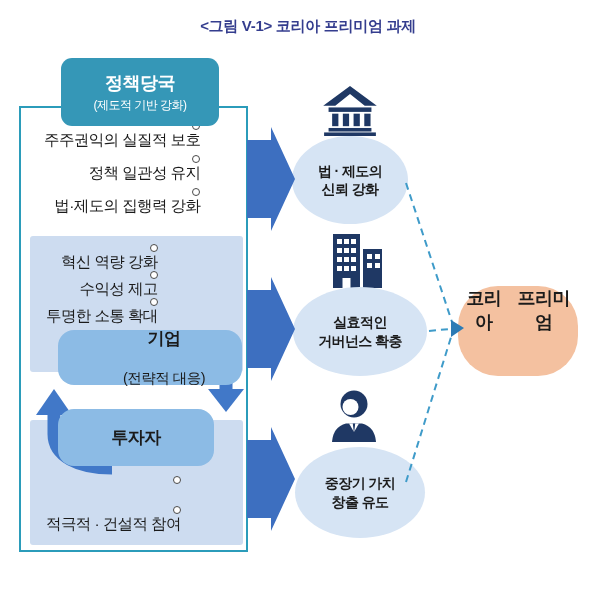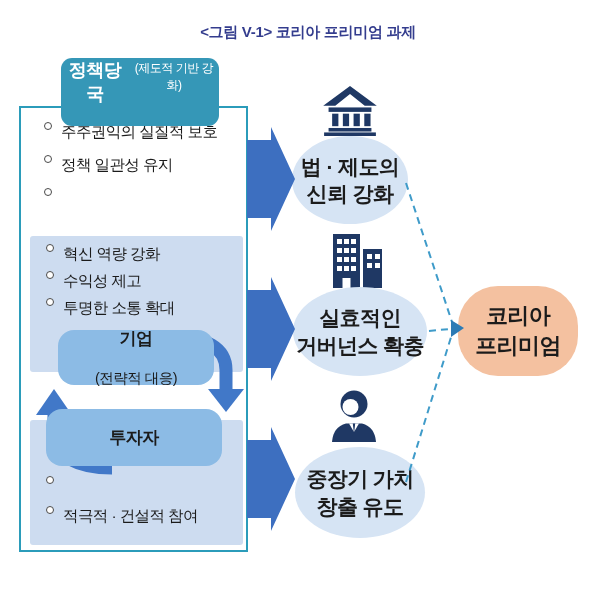--- a/index.html
+++ b/index.html
@@ -1,55 +1,55 @@
 <!DOCTYPE html>
 <html><head>
 <meta charset="utf-8">
 <style>
   html,body{margin:0;padding:0;background:#fff;}
   .canvas{position:relative;width:616px;height:593px;background:#fff;overflow:hidden;
     font-family:"Liberation Sans","DejaVu Sans",sans-serif;color:#1b1b1b;}
-  .fig-title{position:absolute;top:23px;left:0;width:100%;text-align:center;
+  .fig-title{position:absolute;top:17px;left:0;width:100%;text-align:center;
     font-size:15px;font-weight:bold;color:#343D8E;letter-spacing:-0.3px;}
   .outer-box{position:absolute;left:19px;top:106px;width:229px;height:446px;
     background:#fff;border:2.5px solid #2B9CBA;box-sizing:border-box;}
   .header-box{position:absolute;left:61px;top:58px;width:158px;height:68px;background:#3597B7;
-    border-radius:11px;color:#fff;text-align:center;display:flex;
+    border-radius:11px;color:#fff;text-align:center;display:flex;flex-direction:column;
     justify-content:center;z-index:6;}
   .header-box .t1{font-size:18px;font-weight:bold;letter-spacing:-0.5px;}
   .header-box .t2{font-size:12px;margin-top:2px;letter-spacing:-0.5px;}
   .section-bg{position:absolute;background:#CDDCF0;border-radius:3px;z-index:1;}
   #sec2{left:30px;top:236px;width:213px;height:136px;}
   #sec3{left:30px;top:420px;width:213px;height:125px;}
   .bullets{position:absolute;margin:0;padding:0;list-style:none;z-index:2;}
-  .bullets li{display:flex;align-items:flex-start;gap:9px;font-size:15.5px;letter-spacing:-0.6px;}
+  .bullets li{display:flex;align-items:flex-end;font-size:15.5px;letter-spacing:-0.6px;flex-direction:column;}
   .bullets .dot{width:6px;height:6px;border:1.6px solid #4a4a4a;border-radius:50%;
     flex:0 0 auto;background:#fff;}
   #list1{left:44px;top:122px;} #list1 li{height:33px;}
   #list2{left:46px;top:244px;} #list2 li{height:27px;}
   #list3{left:46px;top:476px;} #list3 li{height:30px;}
   .layer{position:absolute;left:0;top:0;pointer-events:none;}
   #cycle-layer{z-index:3;} #flow-layer{z-index:5;}
   .actor-box{position:absolute;background:#8CBBE5;border-radius:16px;text-align:center;
     display:flex;flex-direction:column;justify-content:center;z-index:4;}
-  #corp{left:58px;top:330px;width:156px;height:55px;}
-  #inv{left:46px;top:409px;width:176px;height:57px;}
+  #corp{left:58px;top:330px;width:156px;height:55px;padding-left:28px;}
+  #inv{left:58px;top:409px;width:156px;height:57px;}
   .actor-box .t1{font-size:17px;font-weight:bold;letter-spacing:-0.5px;}
   .actor-box .t2{font-size:14.5px;letter-spacing:-0.5px;margin-top:19px;}
   .bubble{position:absolute;background:#D6E4F4;border-radius:50%;display:flex;flex-direction:column;
-    justify-content:center;text-align:center;font-weight:bold;font-size:21px;line-height:1.3;
+    justify-content:center;text-align:center;font-weight:bold;font-size:14px;line-height:1.3;
     letter-spacing:-0.6px;z-index:2;}
   #bub1{left:292px;top:136px;width:116px;height:88px;}
   #bub2{left:293px;top:287px;width:134px;height:89px;align-items:center;}
   #bub3{left:295px;top:447px;width:130px;height:91px;}
   .icon{position:absolute;z-index:2;}
   #icon1{left:323px;top:86px;} #icon2{left:330px;top:234px;} #icon3{left:330px;top:390px;}
   .goal{position:absolute;left:458px;top:286px;width:120px;height:90px;background:#F4C1A0;
-    border-radius:40px;display:flex;flex-direction:column;justify-content:center;text-align:center;
-    font-weight:bold;font-size:22px;line-height:1.35;letter-spacing:-0.6px;z-index:2;}
+    border-radius:40px;display:flex;flex-direction:row;justify-content:center;text-align:center;
+    font-weight:bold;font-size:18px;line-height:1.35;letter-spacing:-0.6px;z-index:2;}
 </style>
 </head>
 <body>
 
 <div class="canvas">
 
   <div class="fig-title">&lt;그림 V-1&gt; 코리아 프리미엄 과제</div>
 
   <div class="outer-box"></div>
   <div class="section-bg" id="sec2"></div>
@@ -70,20 +70,21 @@
     <li>
         <span class="dot"></span>
         <span>주주권익의 실질적 보호</span>
       </li>
     <li>
         <span class="dot"></span>
         <span>정책 일관성 유지</span>
       </li>
     <li>
         <span class="dot"></span>
+        <span>법·제도의 집행력 강화</span>
       </li>
   </ul>
   <ul class="bullets" id="list2">
     <li>
         <span class="dot"></span>
         <span>혁신 역량 강화</span>
       </li>
     <li>
         <span class="dot"></span>
         <span>수익성 제고</span>

